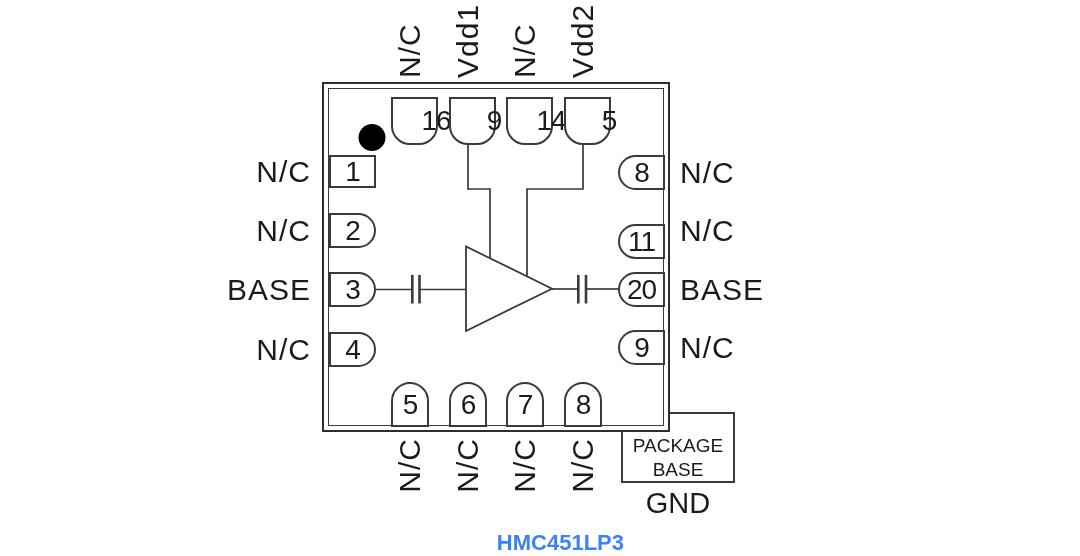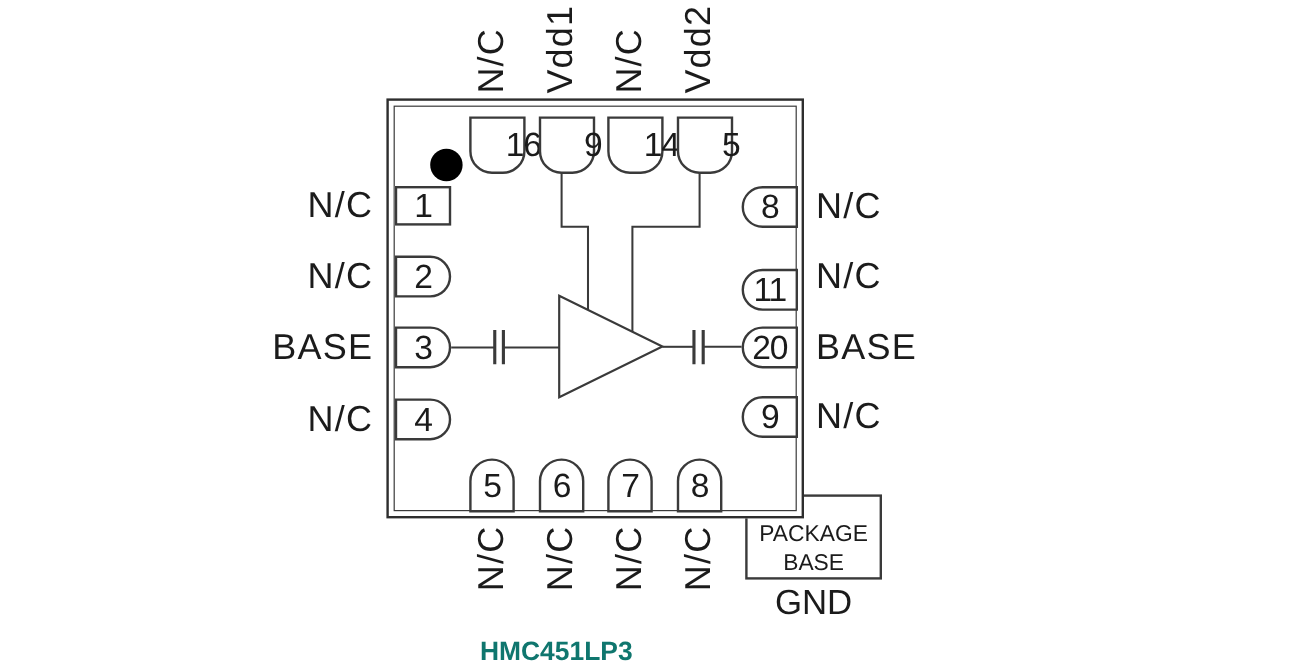--- a/index.html
+++ b/index.html
@@ -48,22 +48,22 @@
   }
   #package-base-text{
     position:absolute;left:621px;top:434px;width:114px;text-align:center;
     font-size:19px;line-height:24px;color:#1b1b1b;z-index:0;
   }
   #gnd-label{
     position:absolute;left:621px;top:487px;width:114px;text-align:center;
     font-size:29px;color:#1b1b1b;z-index:3;
   }
   #part-title{
-    position:absolute;left:400px;top:530px;width:224px;text-align:left;
-    font-size:22px;font-weight:bold;color:#0f766e;z-index:3;
+    position:absolute;left:400px;top:530px;width:224px;text-align:right;
+    font-size:22px;font-weight:bold;color:#3b82f6;z-index:3;
   }
 </style>
 </head>
 <body>
 
 <div id="canvas">
 
   <div id="package-base-box"></div>
 
   <div id="chip">

